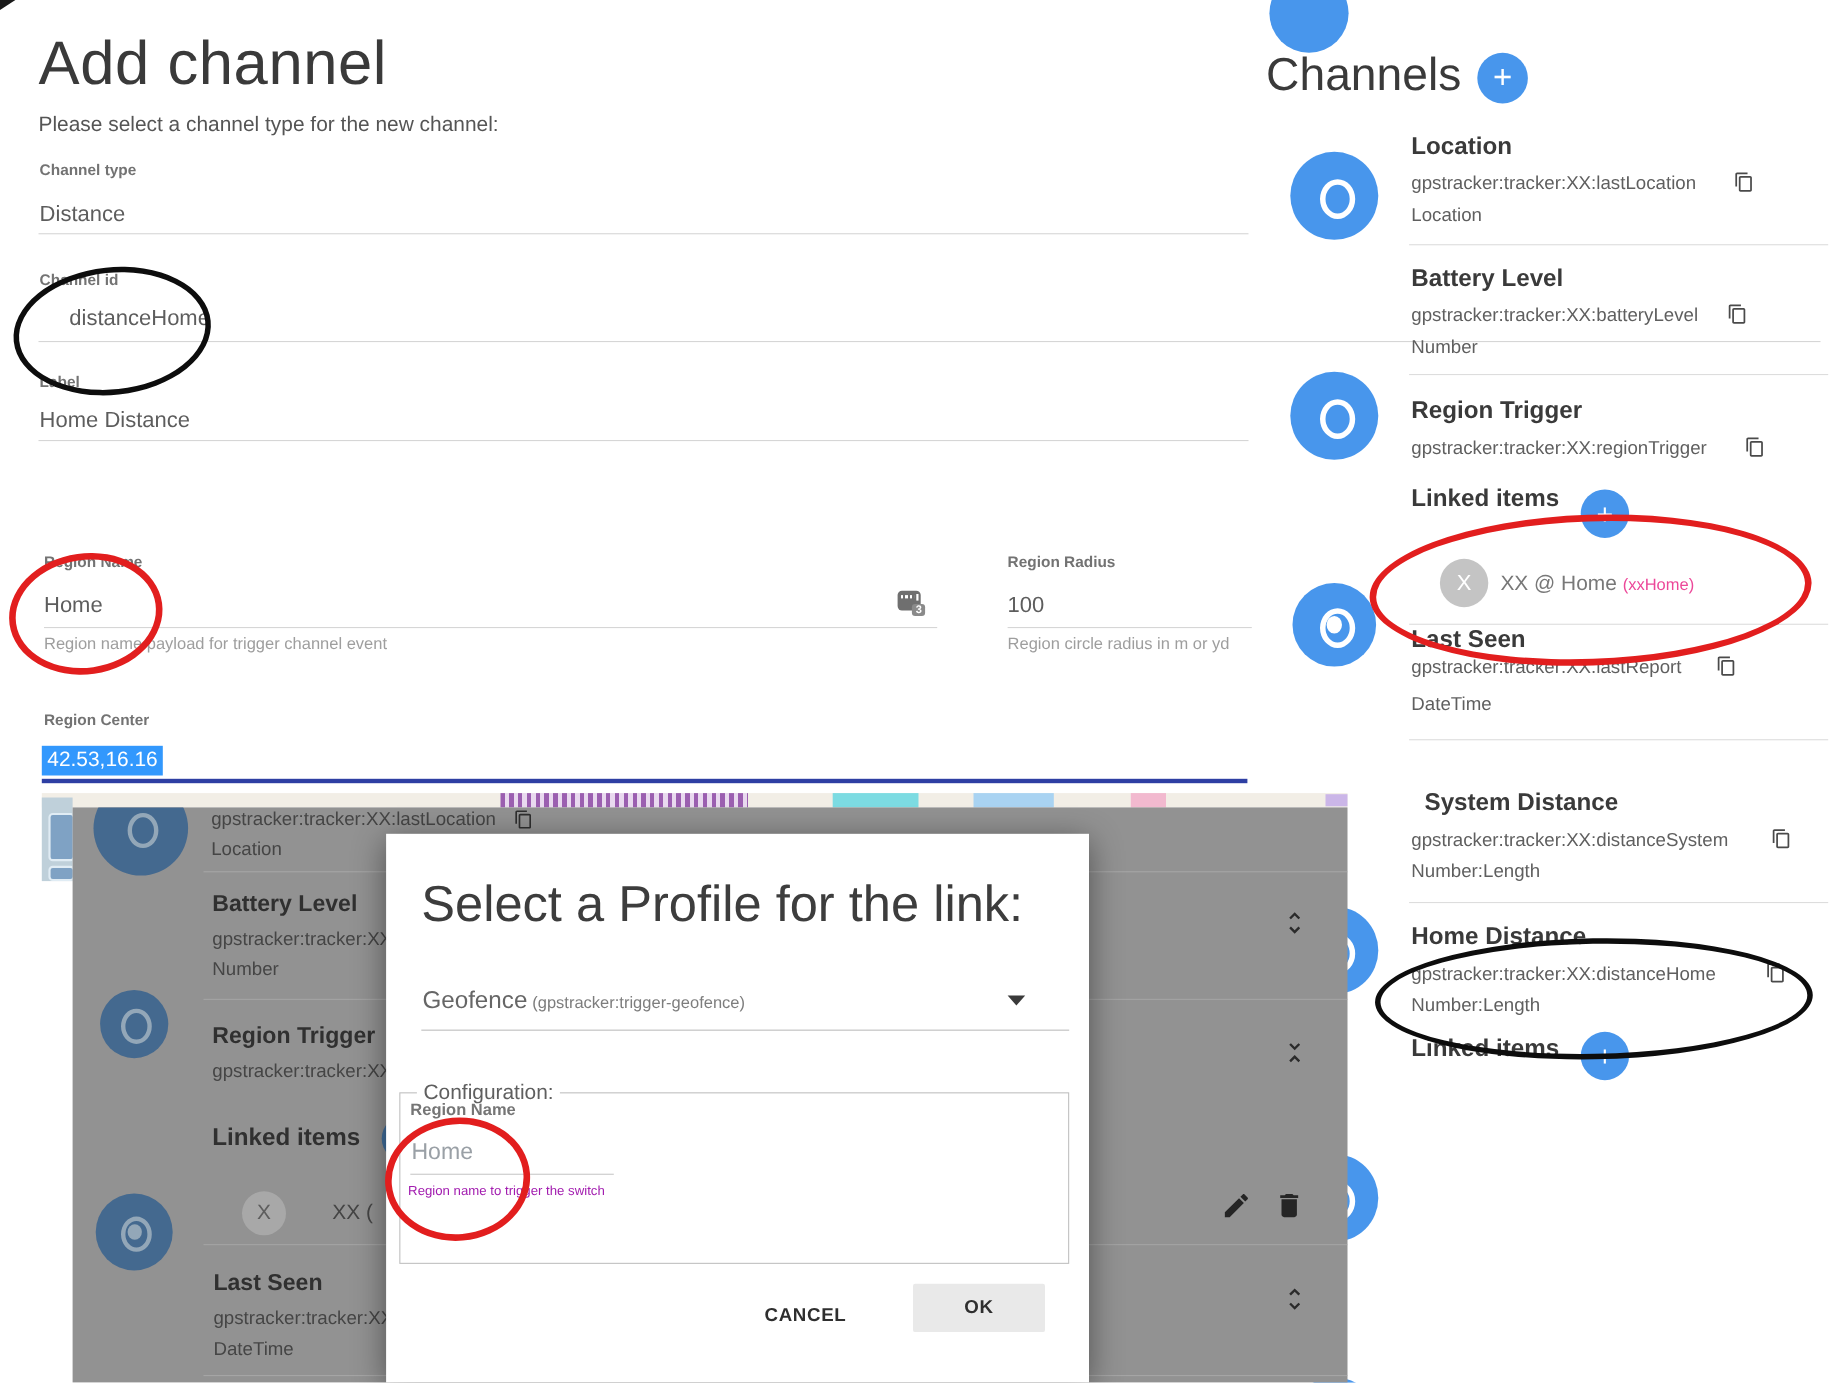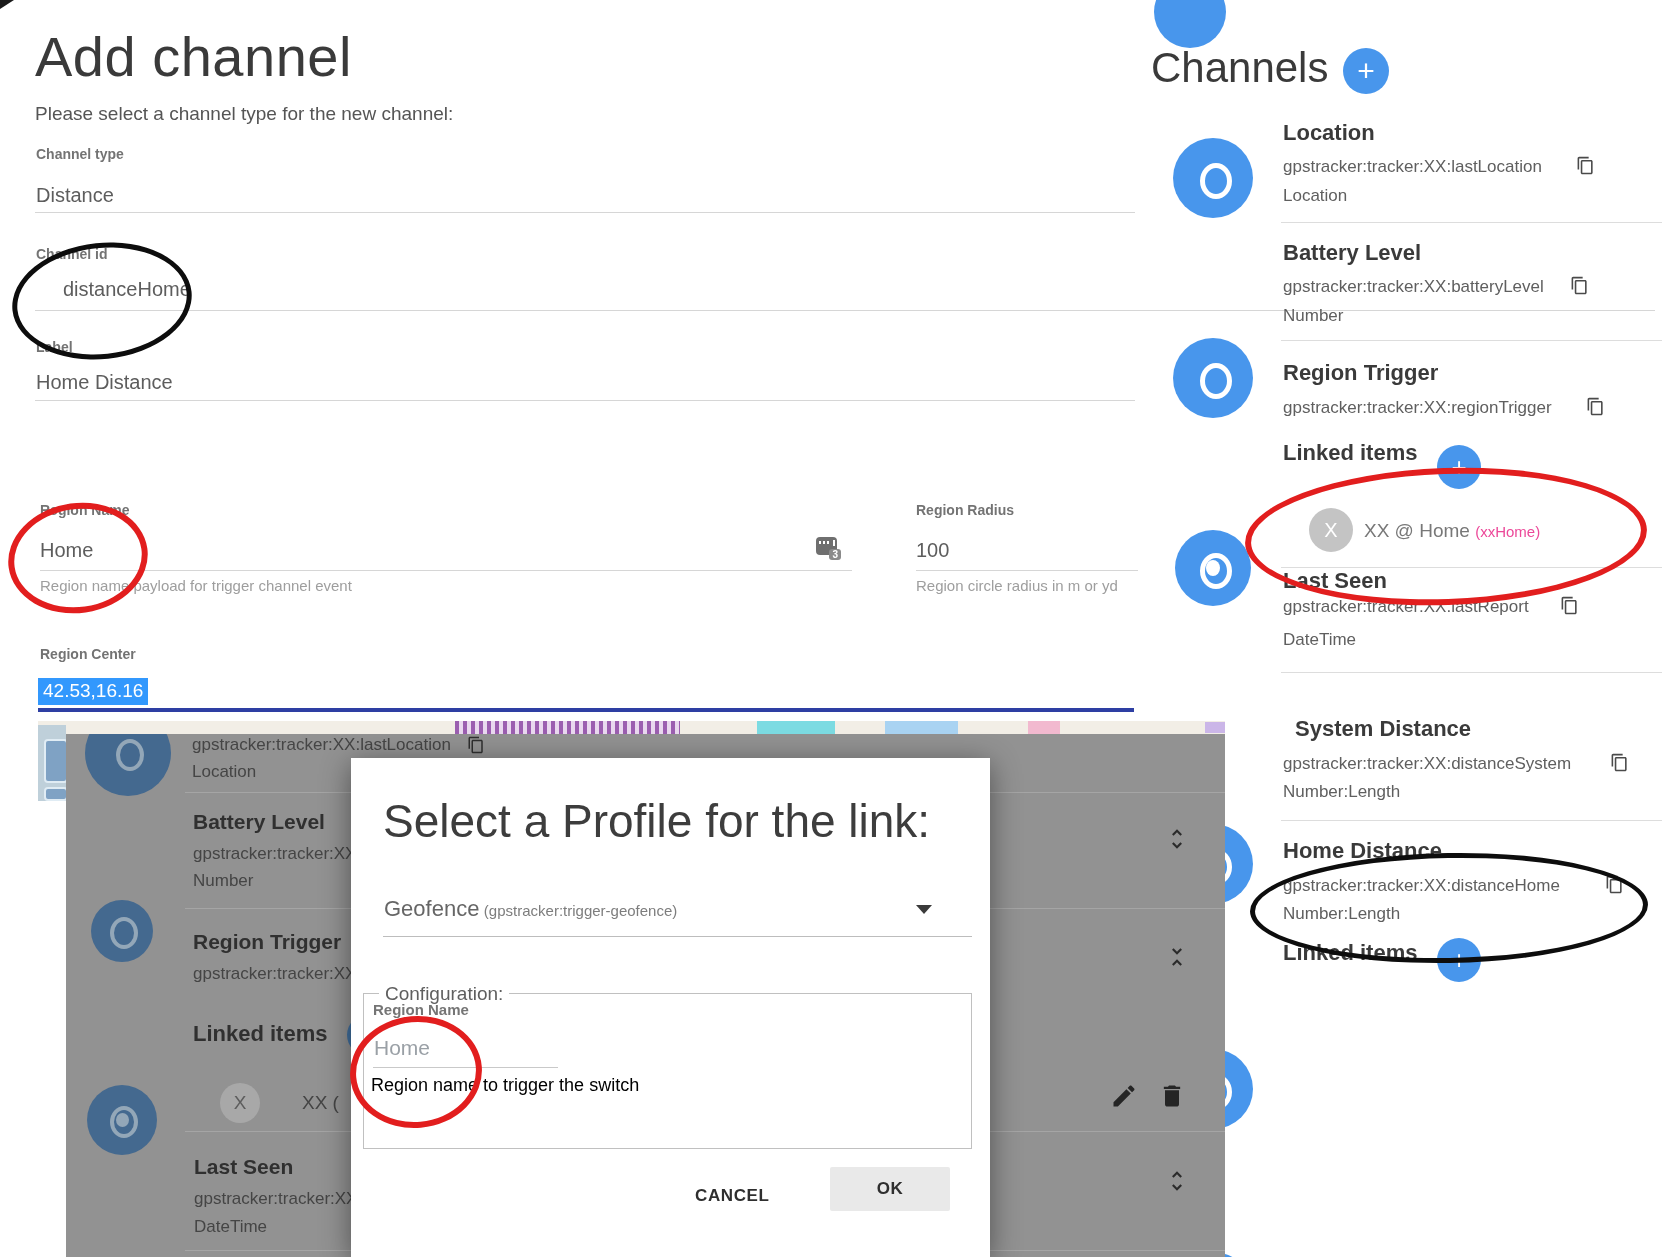--- a/index.html
+++ b/index.html
@@ -60,21 +60,21 @@
   .modal-title{font-size:46px;font-weight:300;color:#3d3d3d;}
   .select-value{font-size:22px;color:#666;}
   .select-id{font-size:15px;color:#7d7d7d;}
   .caret-down{width:0;height:0;border-left:8px solid transparent;border-right:8px solid transparent;
     border-top:9px solid #3a3a3a;}
   .fieldset{border:1px solid #c0c0c0;}
   .legend{font-size:19px;color:#5f5f5f;background:#fff;padding:0 6px;}
   .m-label{font-size:15px;font-weight:bold;color:#757575;}
   .m-value{font-size:21px;color:#9aa0a6;}
   .m-line{height:1px;background:#9e9e9e;}
-  .m-hint{font-size:18px;color:#000000;}
+  .m-hint{font-size:12px;color:#a21caf;}
   .btn-flat{font-size:17px;font-weight:bold;color:#2f2f2f;letter-spacing:.6px;text-align:left;}
   .btn-raised{background:#e9e9e9;border-radius:2px;font-size:17px;font-weight:bold;color:#2f2f2f;
     display:flex;align-items:center;justify-content:center;letter-spacing:.6px;}
   
   .ellipse{border-radius:50%;pointer-events:none;}
   .ellipse.black{border:5px solid #0d0d0d;}
   .ellipse.red{border:6px solid #e21e1e;}
   
   #map-sliver{background:#f2eee6;}
   .hatch{background:repeating-linear-gradient(90deg,#9b5fb0 0 4px,#e9d9ef 4px 8px);}

